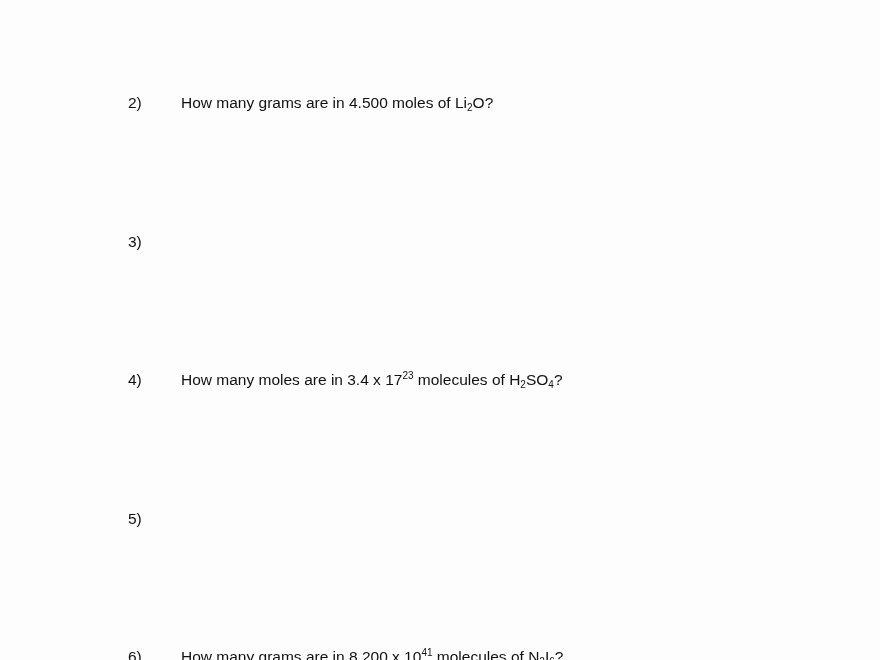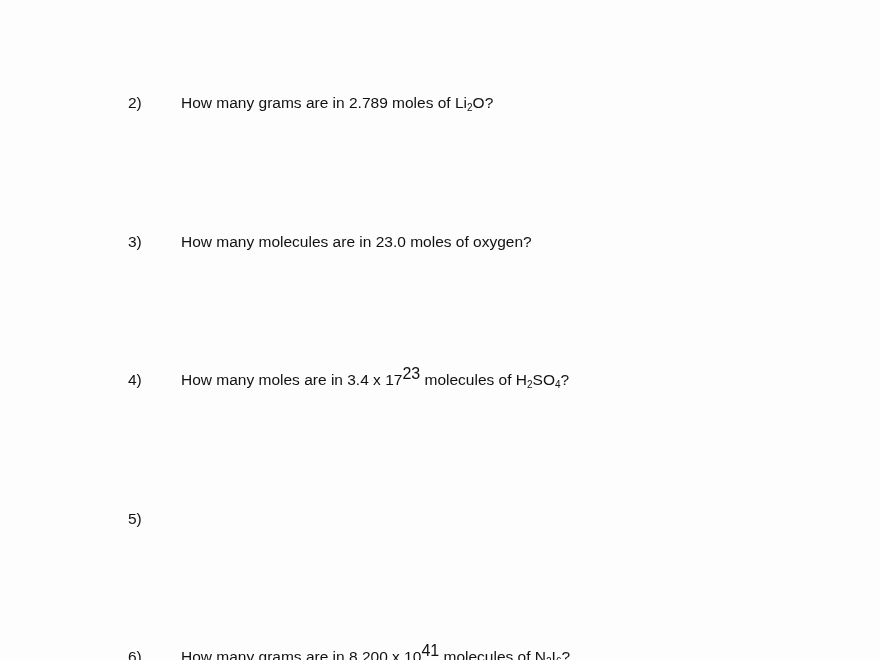--- a/index.html
+++ b/index.html
@@ -10,33 +10,32 @@
     color:#111;
     position:relative;
   }
   .q {
     position:absolute; left:0; width:880px; height:24px;
     font-size:15.5px; line-height:24px;
   }
   .num { position:absolute; left:128px; }
   .text { position:absolute; left:181px; white-space:nowrap; }
   sub { font-size:10px; vertical-align:-3px; line-height:0; }
-  sup { font-size:16px; vertical-align:6px; line-height:0; }
+  sup { font-size:10px; vertical-align:6px; line-height:0; }
 </style>
 </head>
 <body>
 
 <div class="q" style="top:91px;">
   <span class="num">2)</span>
-  <span class="text"><span>How many grams are in 2.789 moles of Li</span><sub>2</sub><span>O</span><span>?</span></span>
+  <span class="text"><span>How many grams are in 4.500 moles of Li</span><sub>2</sub><span>O</span><span>?</span></span>
 </div>
 
 <div class="q" style="top:230px;">
   <span class="num">3)</span>
-  <span class="text">How many molecules are in 23.0 moles of oxygen?</span>
 </div>
 
 <div class="q" style="top:368px;">
   <span class="num">4)</span>
   <span class="text"><span>How many moles are in 3.4 x 17</span><sup>23</sup><span> molecules of H</span><sub>2</sub><span>SO</span><sub>4</sub><span>?</span></span>
 </div>
 
 <div class="q" style="top:507px;">
   <span class="num">5)</span>
 </div>

